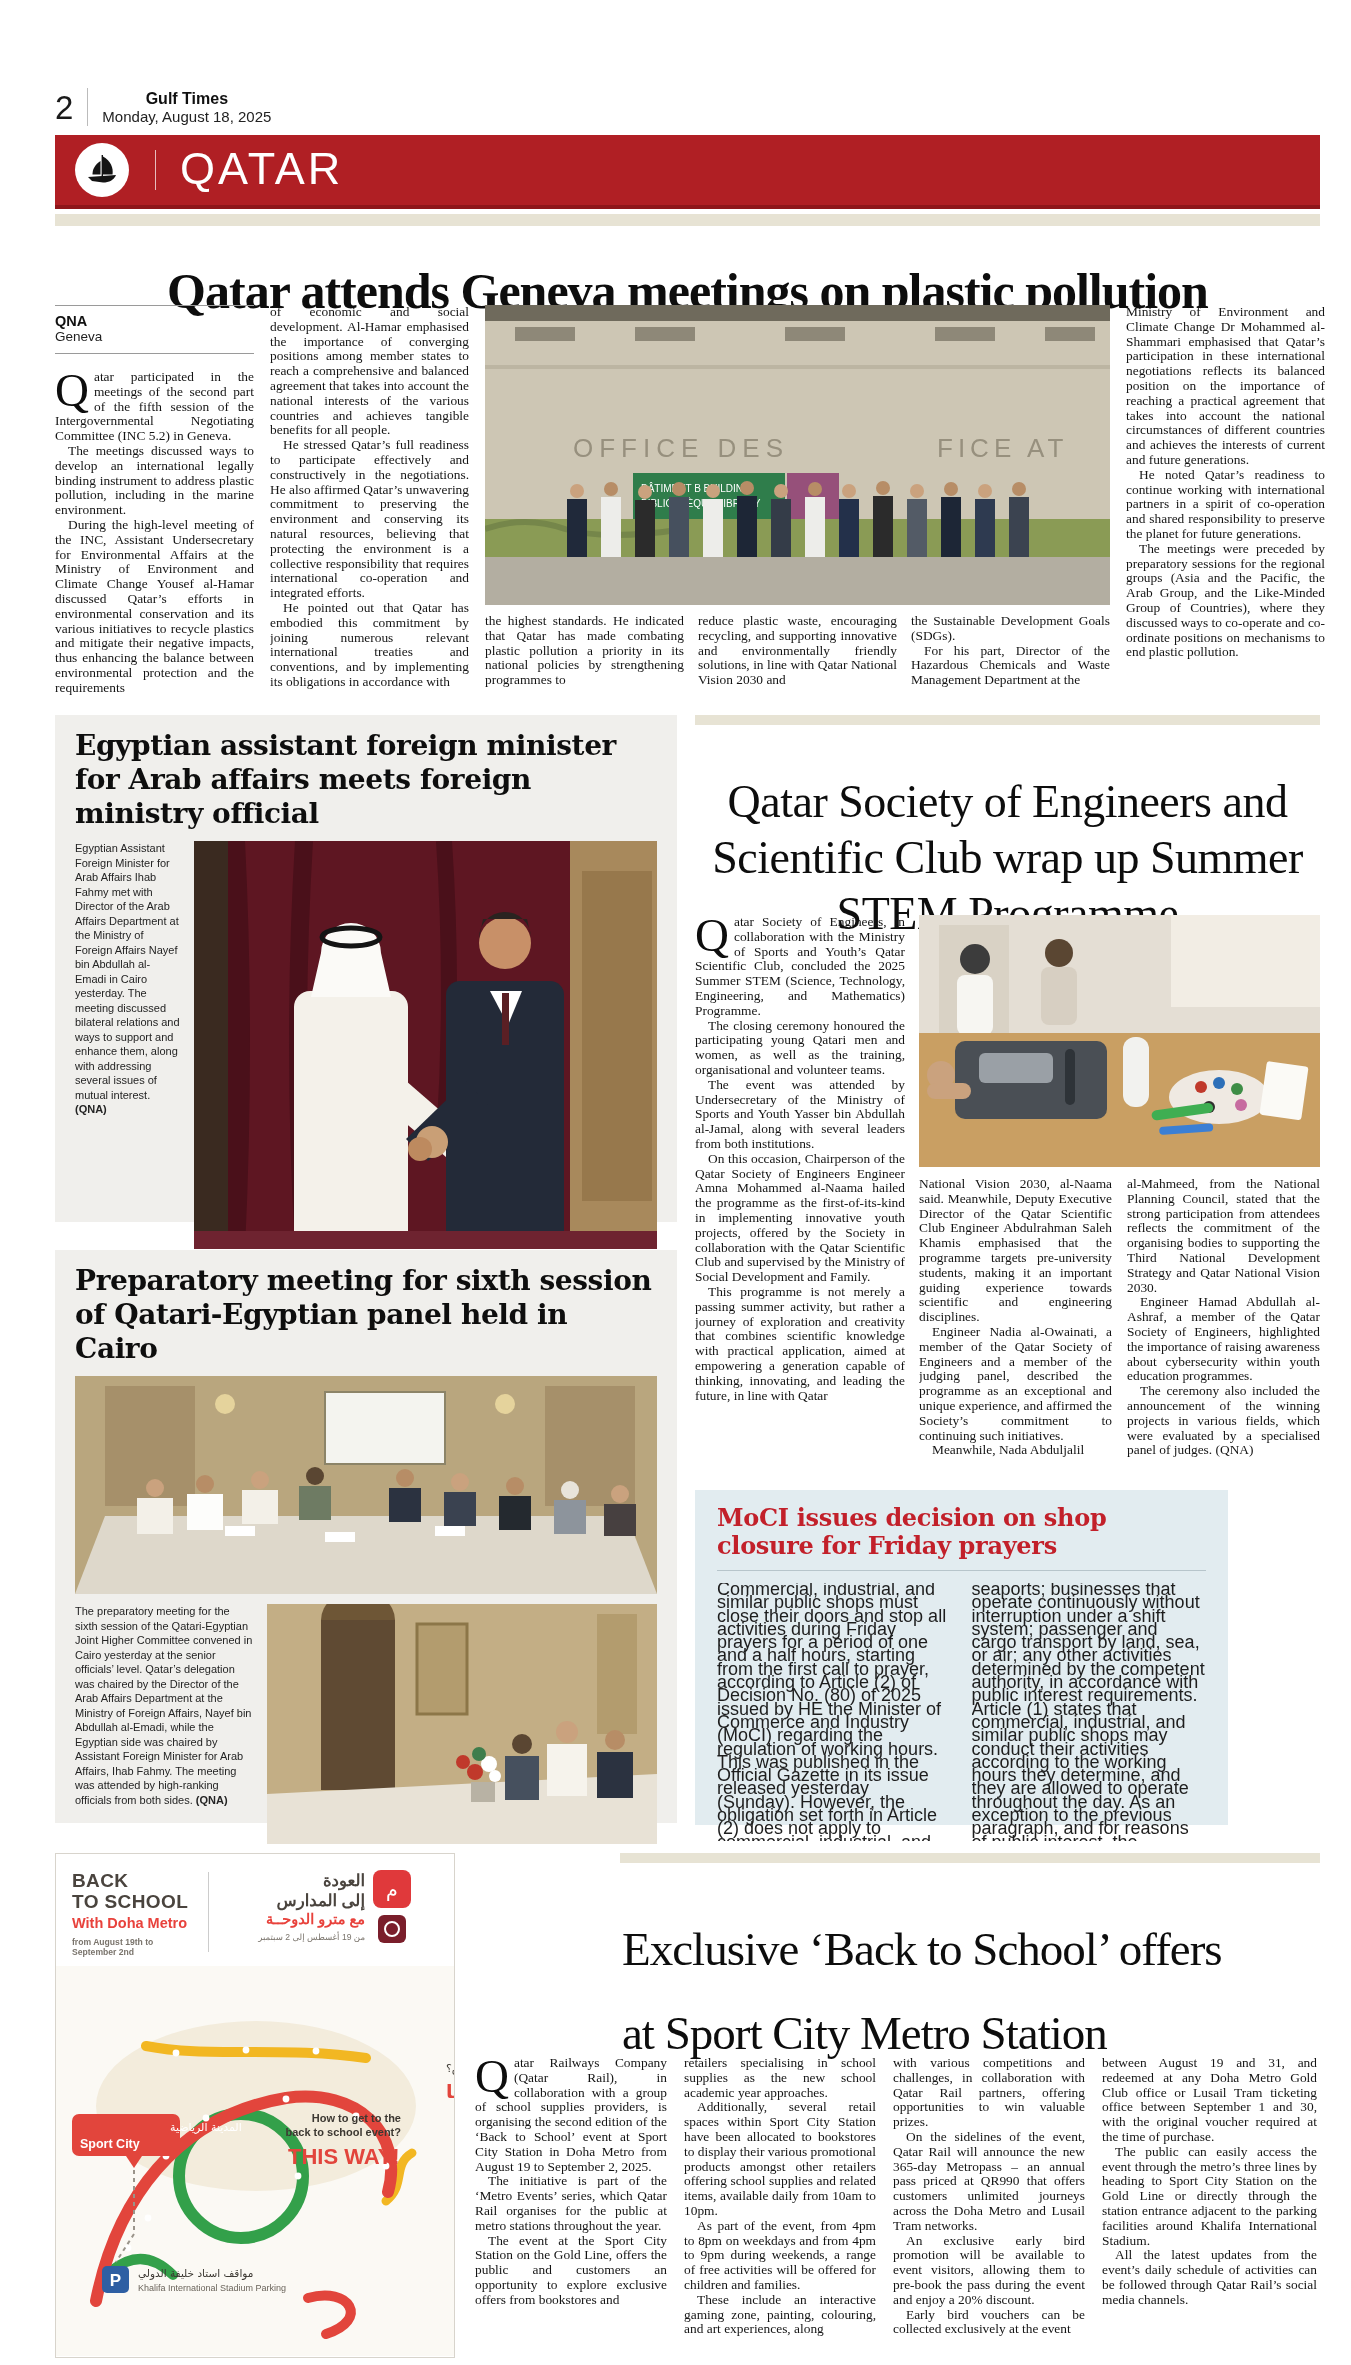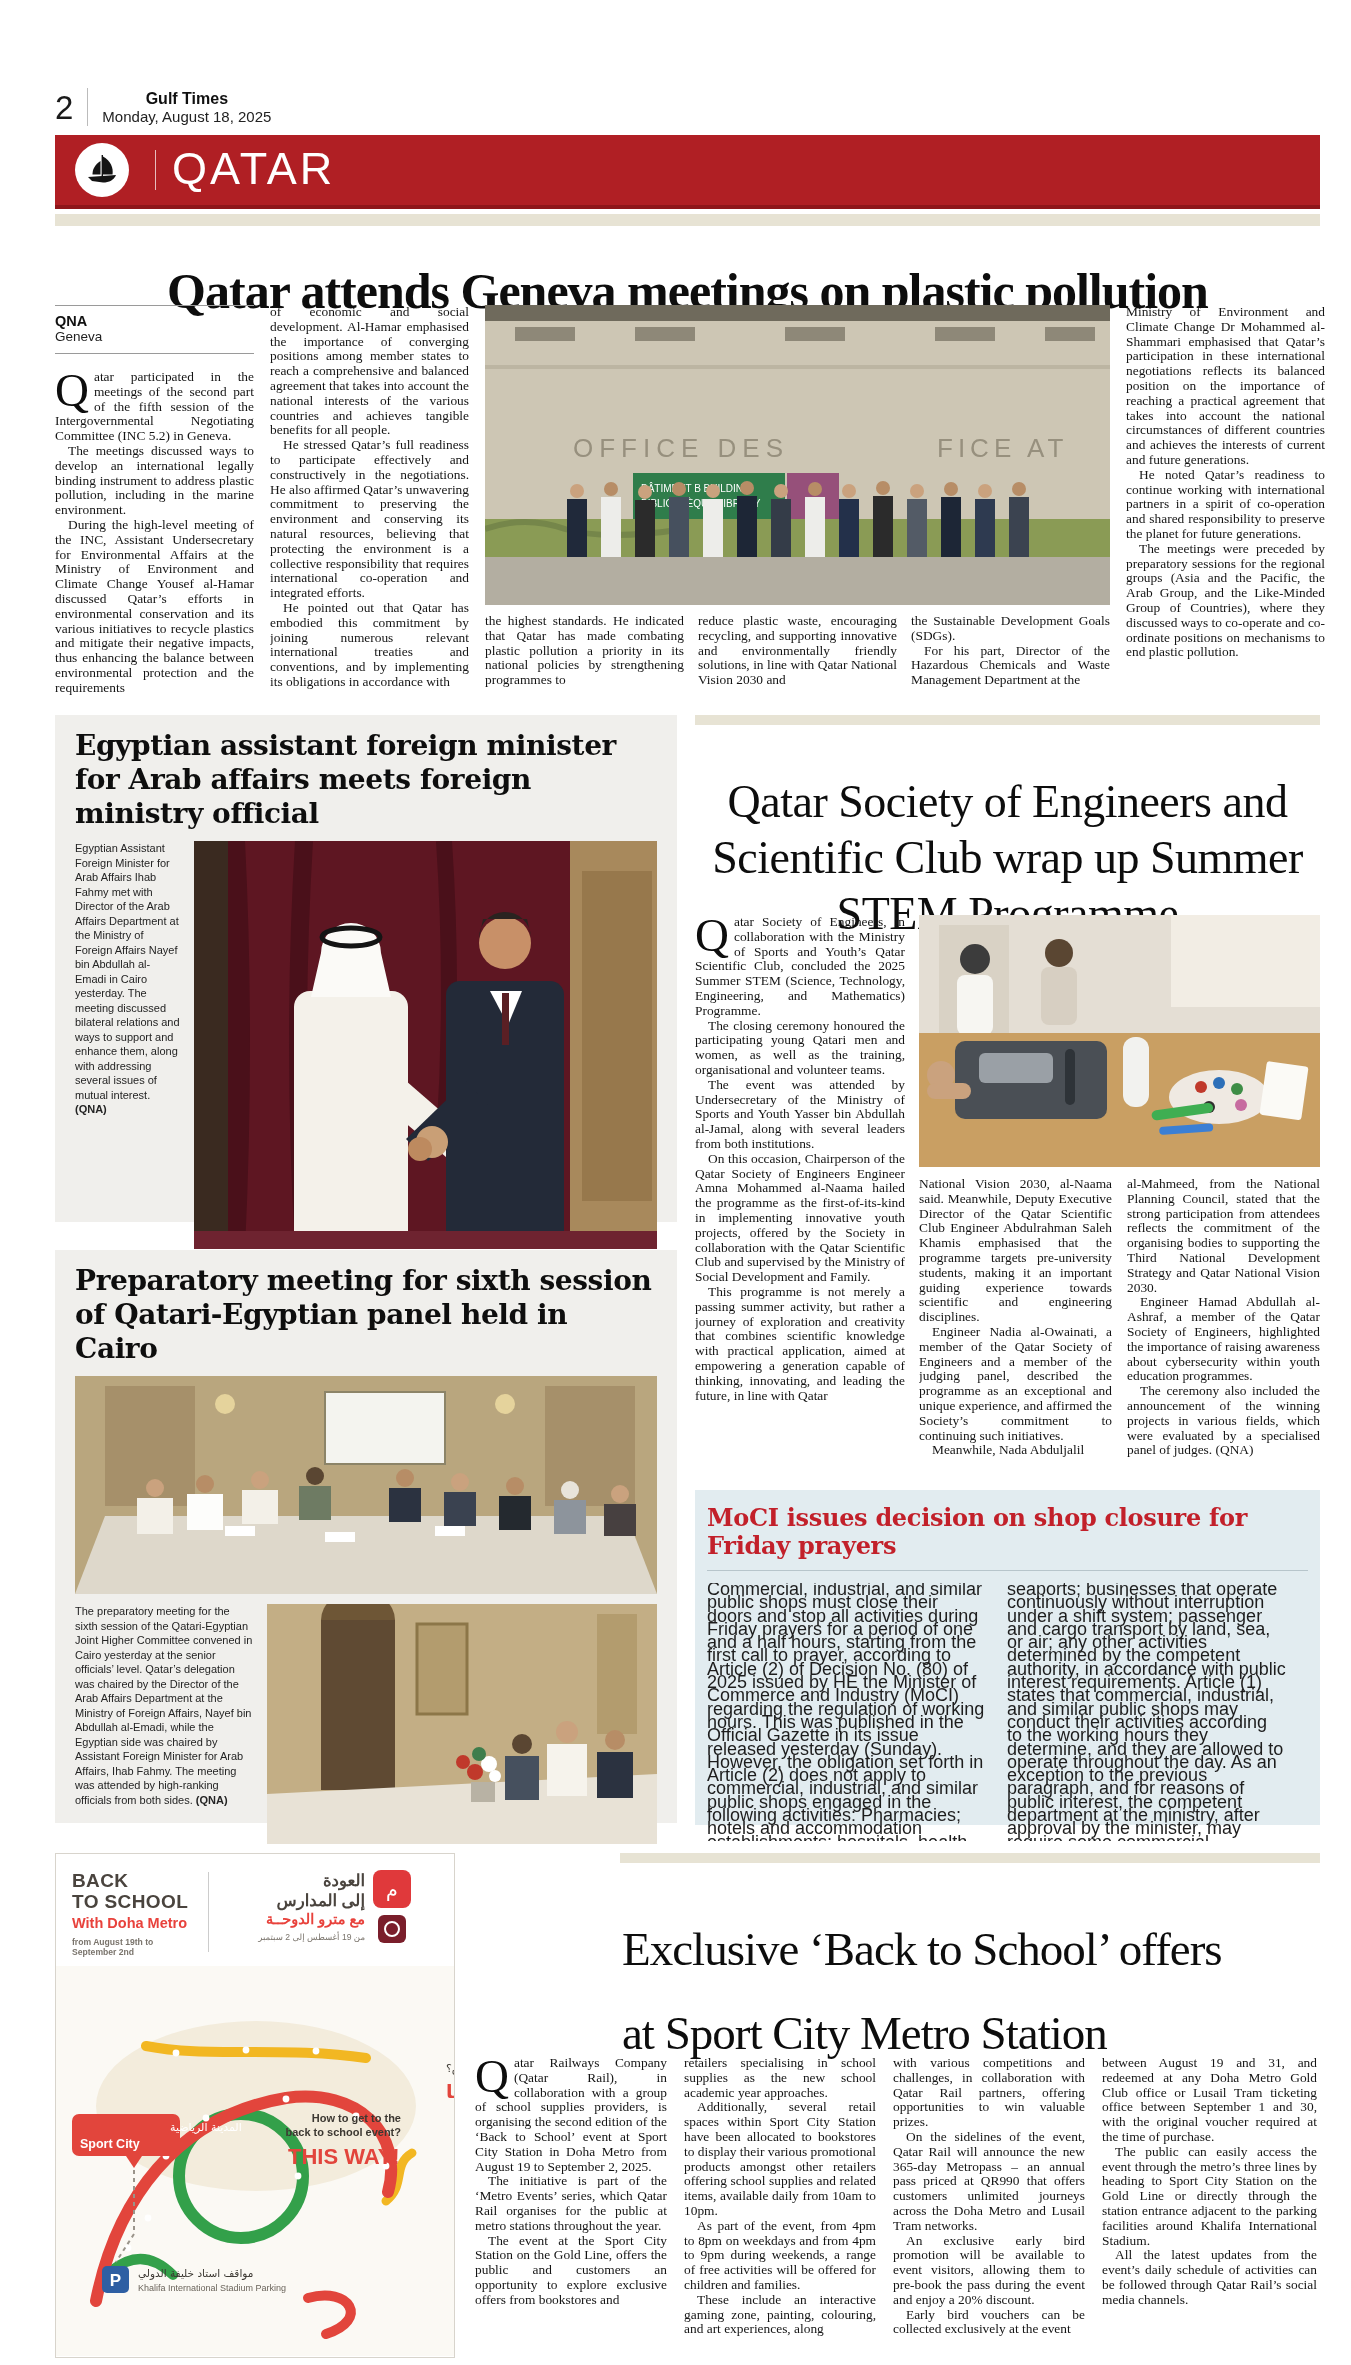--- a/index.html
+++ b/index.html
@@ -13,21 +13,21 @@
   .masthead{left:55px;top:88px;display:flex;align-items:center;gap:14px;font-family:"Liberation Sans","DejaVu Sans",sans-serif;}
   .pageno{font-size:33px;color:#1a1a1a;line-height:33px;}
   .mast-rule{width:1px;height:38px;background:#bbb;}
   .mast-title{font-size:16px;font-weight:700;line-height:18px;color:#101010;text-align:center;}
   .mast-date{font-size:15px;line-height:17px;color:#222;}
 
   
   .banner{left:55px;top:135px;width:1265px;height:70px;background:#b01f24;border-bottom:4px solid #8e161a;display:flex;align-items:center;}
   .dhow-circle{width:54px;height:54px;border-radius:50%;background:#fff;margin-left:20px;display:flex;align-items:center;justify-content:center;flex:none;}
   .banner-divider{width:1px;height:40px;background:rgba(255,255,255,.7);margin-left:26px;}
-  .banner-label{font-family:"Liberation Sans","DejaVu Sans",sans-serif;font-weight:200;font-size:45px;color:#fff;letter-spacing:3px;margin-left:16px;margin-top:-3px;}
+  .banner-label{font-family:"Liberation Sans","DejaVu Sans",sans-serif;font-weight:200;font-size:45px;color:#fff;letter-spacing:3px;margin-left:24px;margin-top:-3px;}
 
   .bar{background:#e7e3d4;}
 
   
   .headline-main{left:55px;top:226px;width:1265px;font-size:50px;line-height:62px;font-weight:700;letter-spacing:-1px;text-align:center;color:#0d0d0d;}
 
   
   .body{font-size:13.4px;line-height:14.8px;text-align:justify;color:#141414;}
   .body p{margin:0;}
   .body p + p{text-indent:13px;}
@@ -63,21 +63,21 @@
   
   .stem-bar{left:695px;top:715px;width:625px;height:10px;}
   .stem-head{left:695px;top:736px;width:625px;font-size:46px;line-height:56px;font-weight:400;letter-spacing:-0.5px;color:#0d0d0d;text-align:center;}
   .stem-body{left:695px;top:915px;width:625px;height:552px;display:grid;grid-template-columns:210px 401px;column-gap:14px;}
   .stem-col1{height:552px;overflow:hidden;}
   .stem-photo{width:401px;height:252px;}
   .stem-under{display:grid;grid-template-columns:193px 193px;column-gap:15px;margin-top:10px;}
   .stem-ucol{height:288px;overflow:hidden;}
 
   
-  .moci{left:695px;top:1490px;width:625px;height:335px;background:#e2ecf0;padding:14px 12px;box-sizing:border-box;}
+  .moci{left:695px;top:1490px;width:533px;height:335px;background:#e2ecf0;padding:14px 22px;box-sizing:border-box;}
   .moci-head{font-family:"DejaVu Serif","Liberation Serif",serif;font-weight:700;font-size:24px;line-height:28px;letter-spacing:-0.3px;color:#c2202a;margin:0;}
   .moci-rule{height:1px;background:#b7c5cb;margin:10px 0 12px;}
   .moci-cols{display:flex;gap:20px;}
   .moci-col{width:280px;font-family:"Liberation Sans","DejaVu Sans",sans-serif;font-size:18px;line-height:13.3px;color:#1d1d1d;height:258px;overflow:hidden;}
 
   
   .ad{left:55px;top:1853px;width:400px;height:505px;border:1px solid #d8d4cc;background:#fff;box-sizing:border-box;}
   .ad-top{display:flex;align-items:flex-start;padding:16px 10px 8px 16px;height:112px;box-sizing:border-box;}
   .ad-en{width:126px;font-family:"Liberation Sans","DejaVu Sans",sans-serif;}
   .ad-en .big{font-weight:700;font-size:19px;line-height:21px;color:#4a443e;letter-spacing:.4px;}

